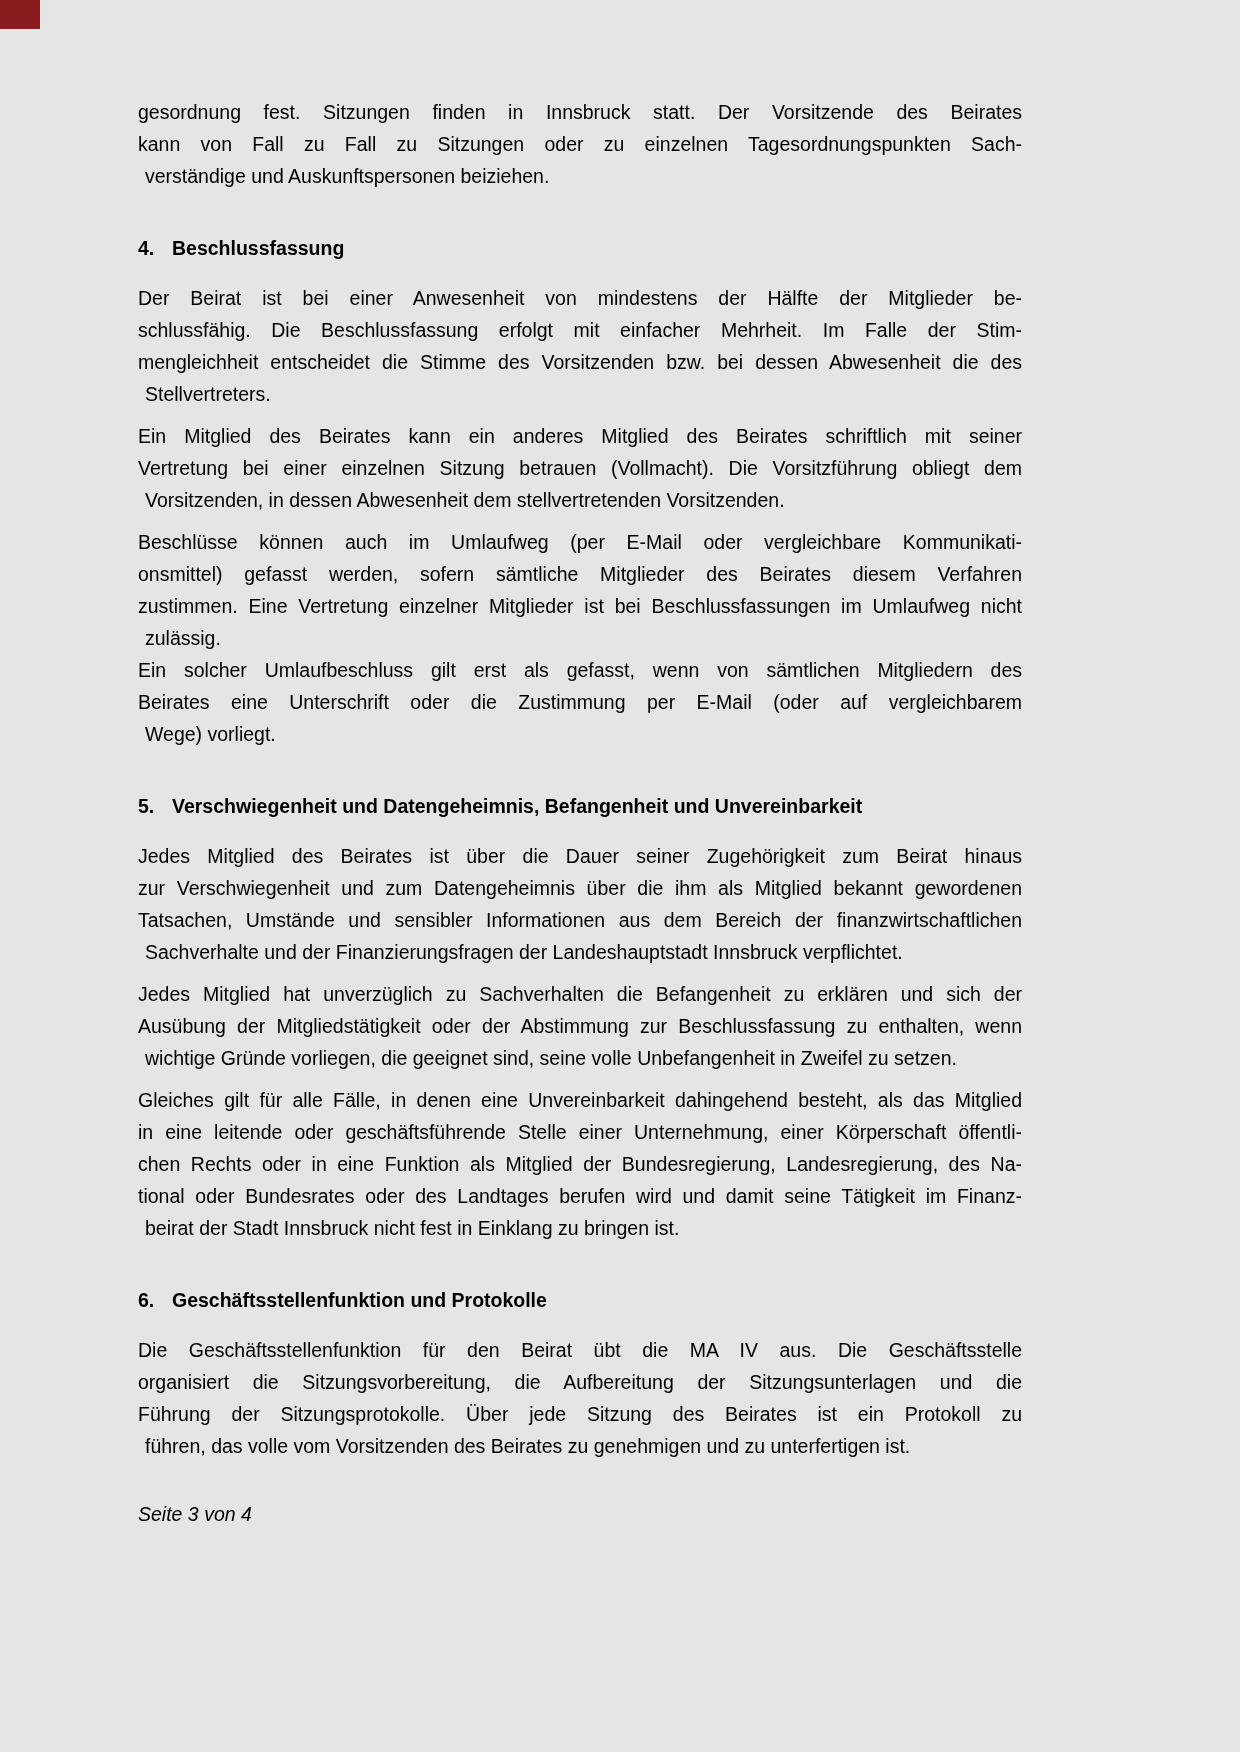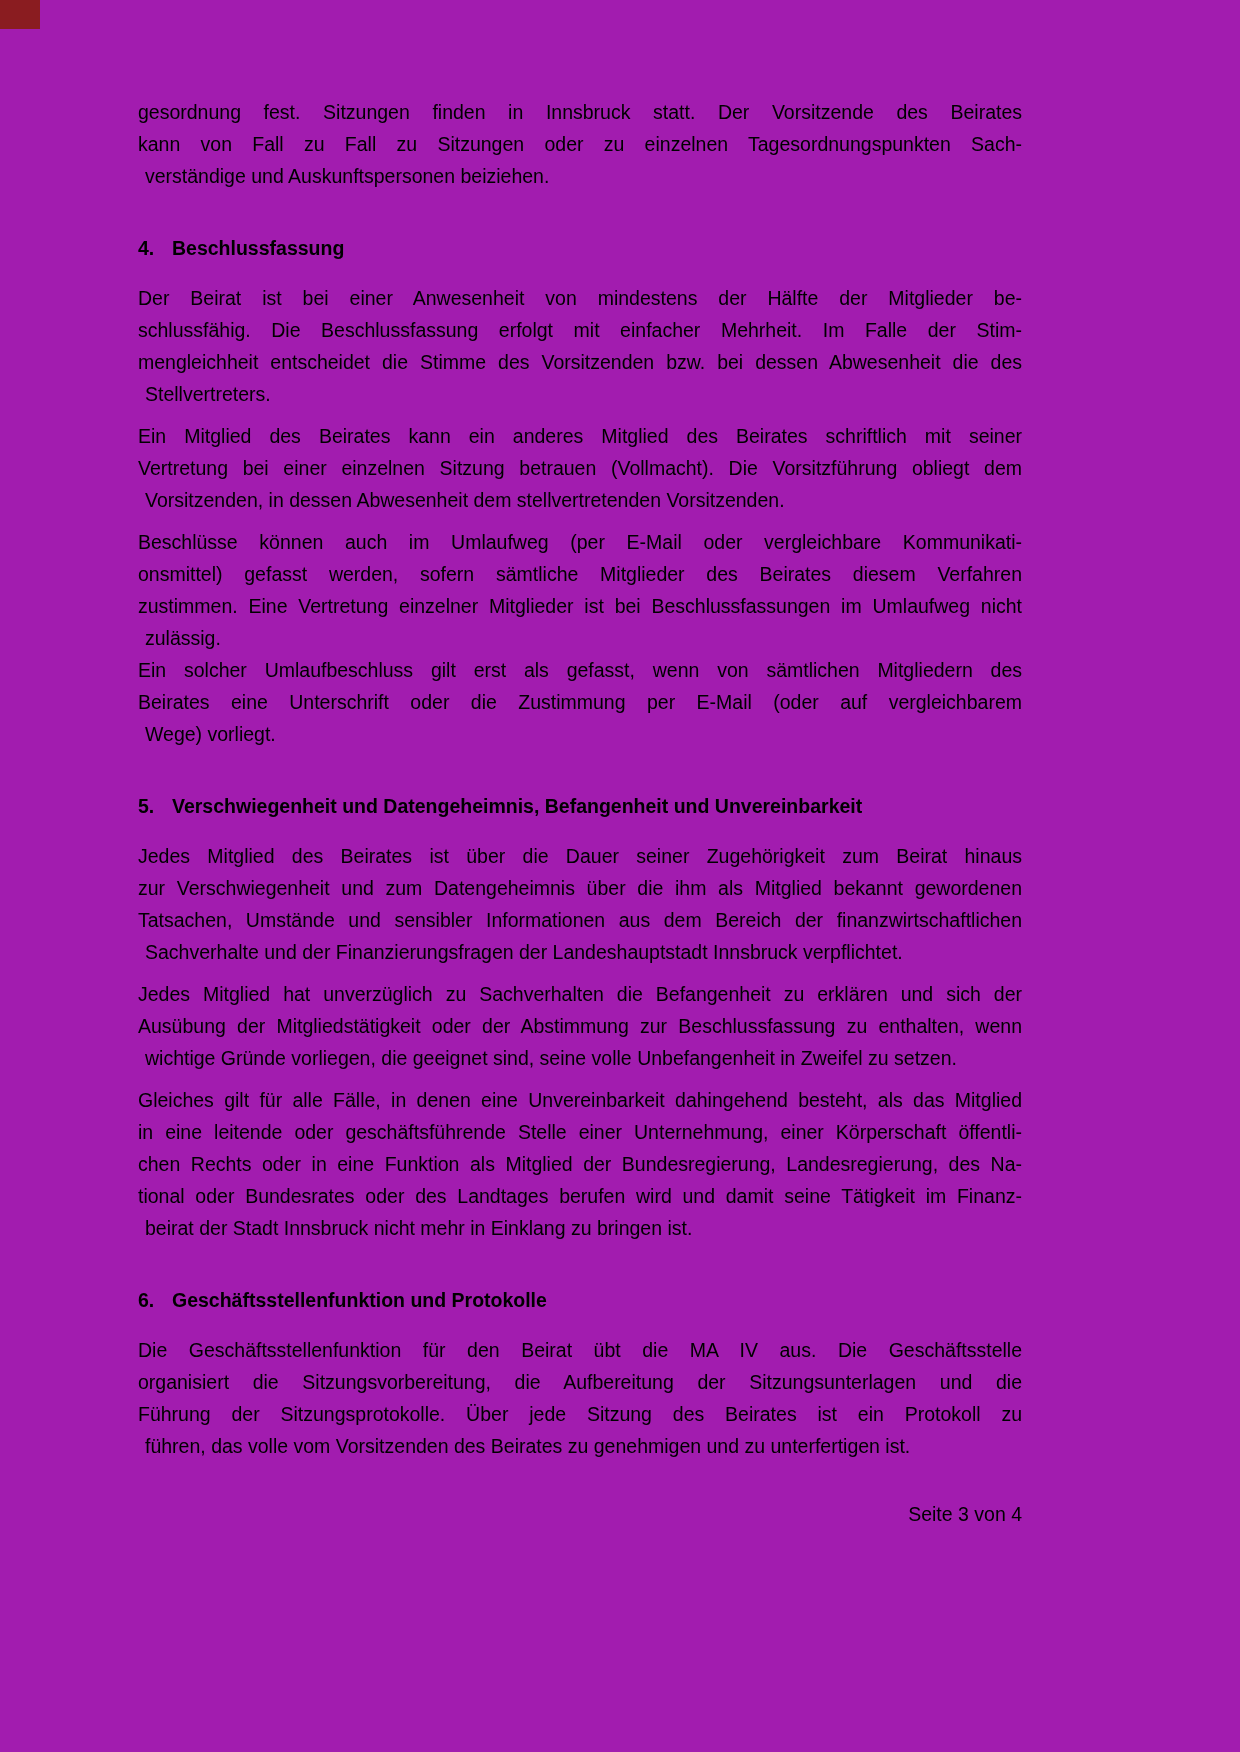--- a/index.html
+++ b/index.html
@@ -51,29 +51,30 @@
   }
   .heading-num {
     flex: 0 0 34px;
     width: 34px;
   }
   .footer {
     position: absolute;
     left: 138px;
     width: 884px;
     top: 1502px;
-    text-align: right;
+    text-align: left;
     font-size: 19.5px;
     line-height: 24px;
+    font-style: italic;
   }
 </style>
 </head>
 <body style="color: rgb(0, 0, 0);">
 
-<div class="page" style="background: #a21caf;">
+<div class="page" style="background: #e5e5e5;">
   <div class="corner-mark" style="background: rgb(138, 28, 32);"></div>
   <div class="content">
       <div class="paragraph">
         <div class="line">gesordnung fest. Sitzungen finden in Innsbruck statt. Der Vorsitzende des Beirates</div>
         <div class="line">kann von Fall zu Fall zu Sitzungen oder zu einzelnen Tagesordnungspunkten Sach-</div>
         <div class="line last">verständige und Auskunftspersonen beiziehen.</div>
       </div>
       <div class="heading">
         <span class="heading-num">4.</span>
         <span>Beschlussfassung</span>
@@ -113,21 +114,21 @@
       <div class="paragraph">
         <div class="line">Jedes Mitglied hat unverzüglich zu Sachverhalten die Befangenheit zu erklären und sich der</div>
         <div class="line">Ausübung der Mitgliedstätigkeit oder der Abstimmung zur Beschlussfassung zu enthalten, wenn</div>
         <div class="line last">wichtige Gründe vorliegen, die geeignet sind, seine volle Unbefangenheit in Zweifel zu setzen.</div>
       </div>
       <div class="paragraph">
         <div class="line">Gleiches gilt für alle Fälle, in denen eine Unvereinbarkeit dahingehend besteht, als das Mitglied</div>
         <div class="line">in eine leitende oder geschäftsführende Stelle einer Unternehmung, einer Körperschaft öffentli-</div>
         <div class="line">chen Rechts oder in eine Funktion als Mitglied der Bundesregierung, Landesregierung, des Na-</div>
         <div class="line">tional oder Bundesrates oder des Landtages berufen wird und damit seine Tätigkeit im Finanz-</div>
-        <div class="line last">beirat der Stadt Innsbruck nicht mehr in Einklang zu bringen ist.</div>
+        <div class="line last">beirat der Stadt Innsbruck nicht fest in Einklang zu bringen ist.</div>
       </div>
       <div class="heading">
         <span class="heading-num">6.</span>
         <span>Geschäftsstellenfunktion und Protokolle</span>
       </div>
       <div class="paragraph">
         <div class="line">Die Geschäftsstellenfunktion für den Beirat übt die MA IV aus. Die Geschäftsstelle</div>
         <div class="line">organisiert die Sitzungsvorbereitung, die Aufbereitung der Sitzungsunterlagen und die</div>
         <div class="line">Führung der Sitzungsprotokolle. Über jede Sitzung des Beirates ist ein Protokoll zu</div>
         <div class="line last">führen, das volle vom Vorsitzenden des Beirates zu genehmigen und zu unterfertigen ist.</div>

